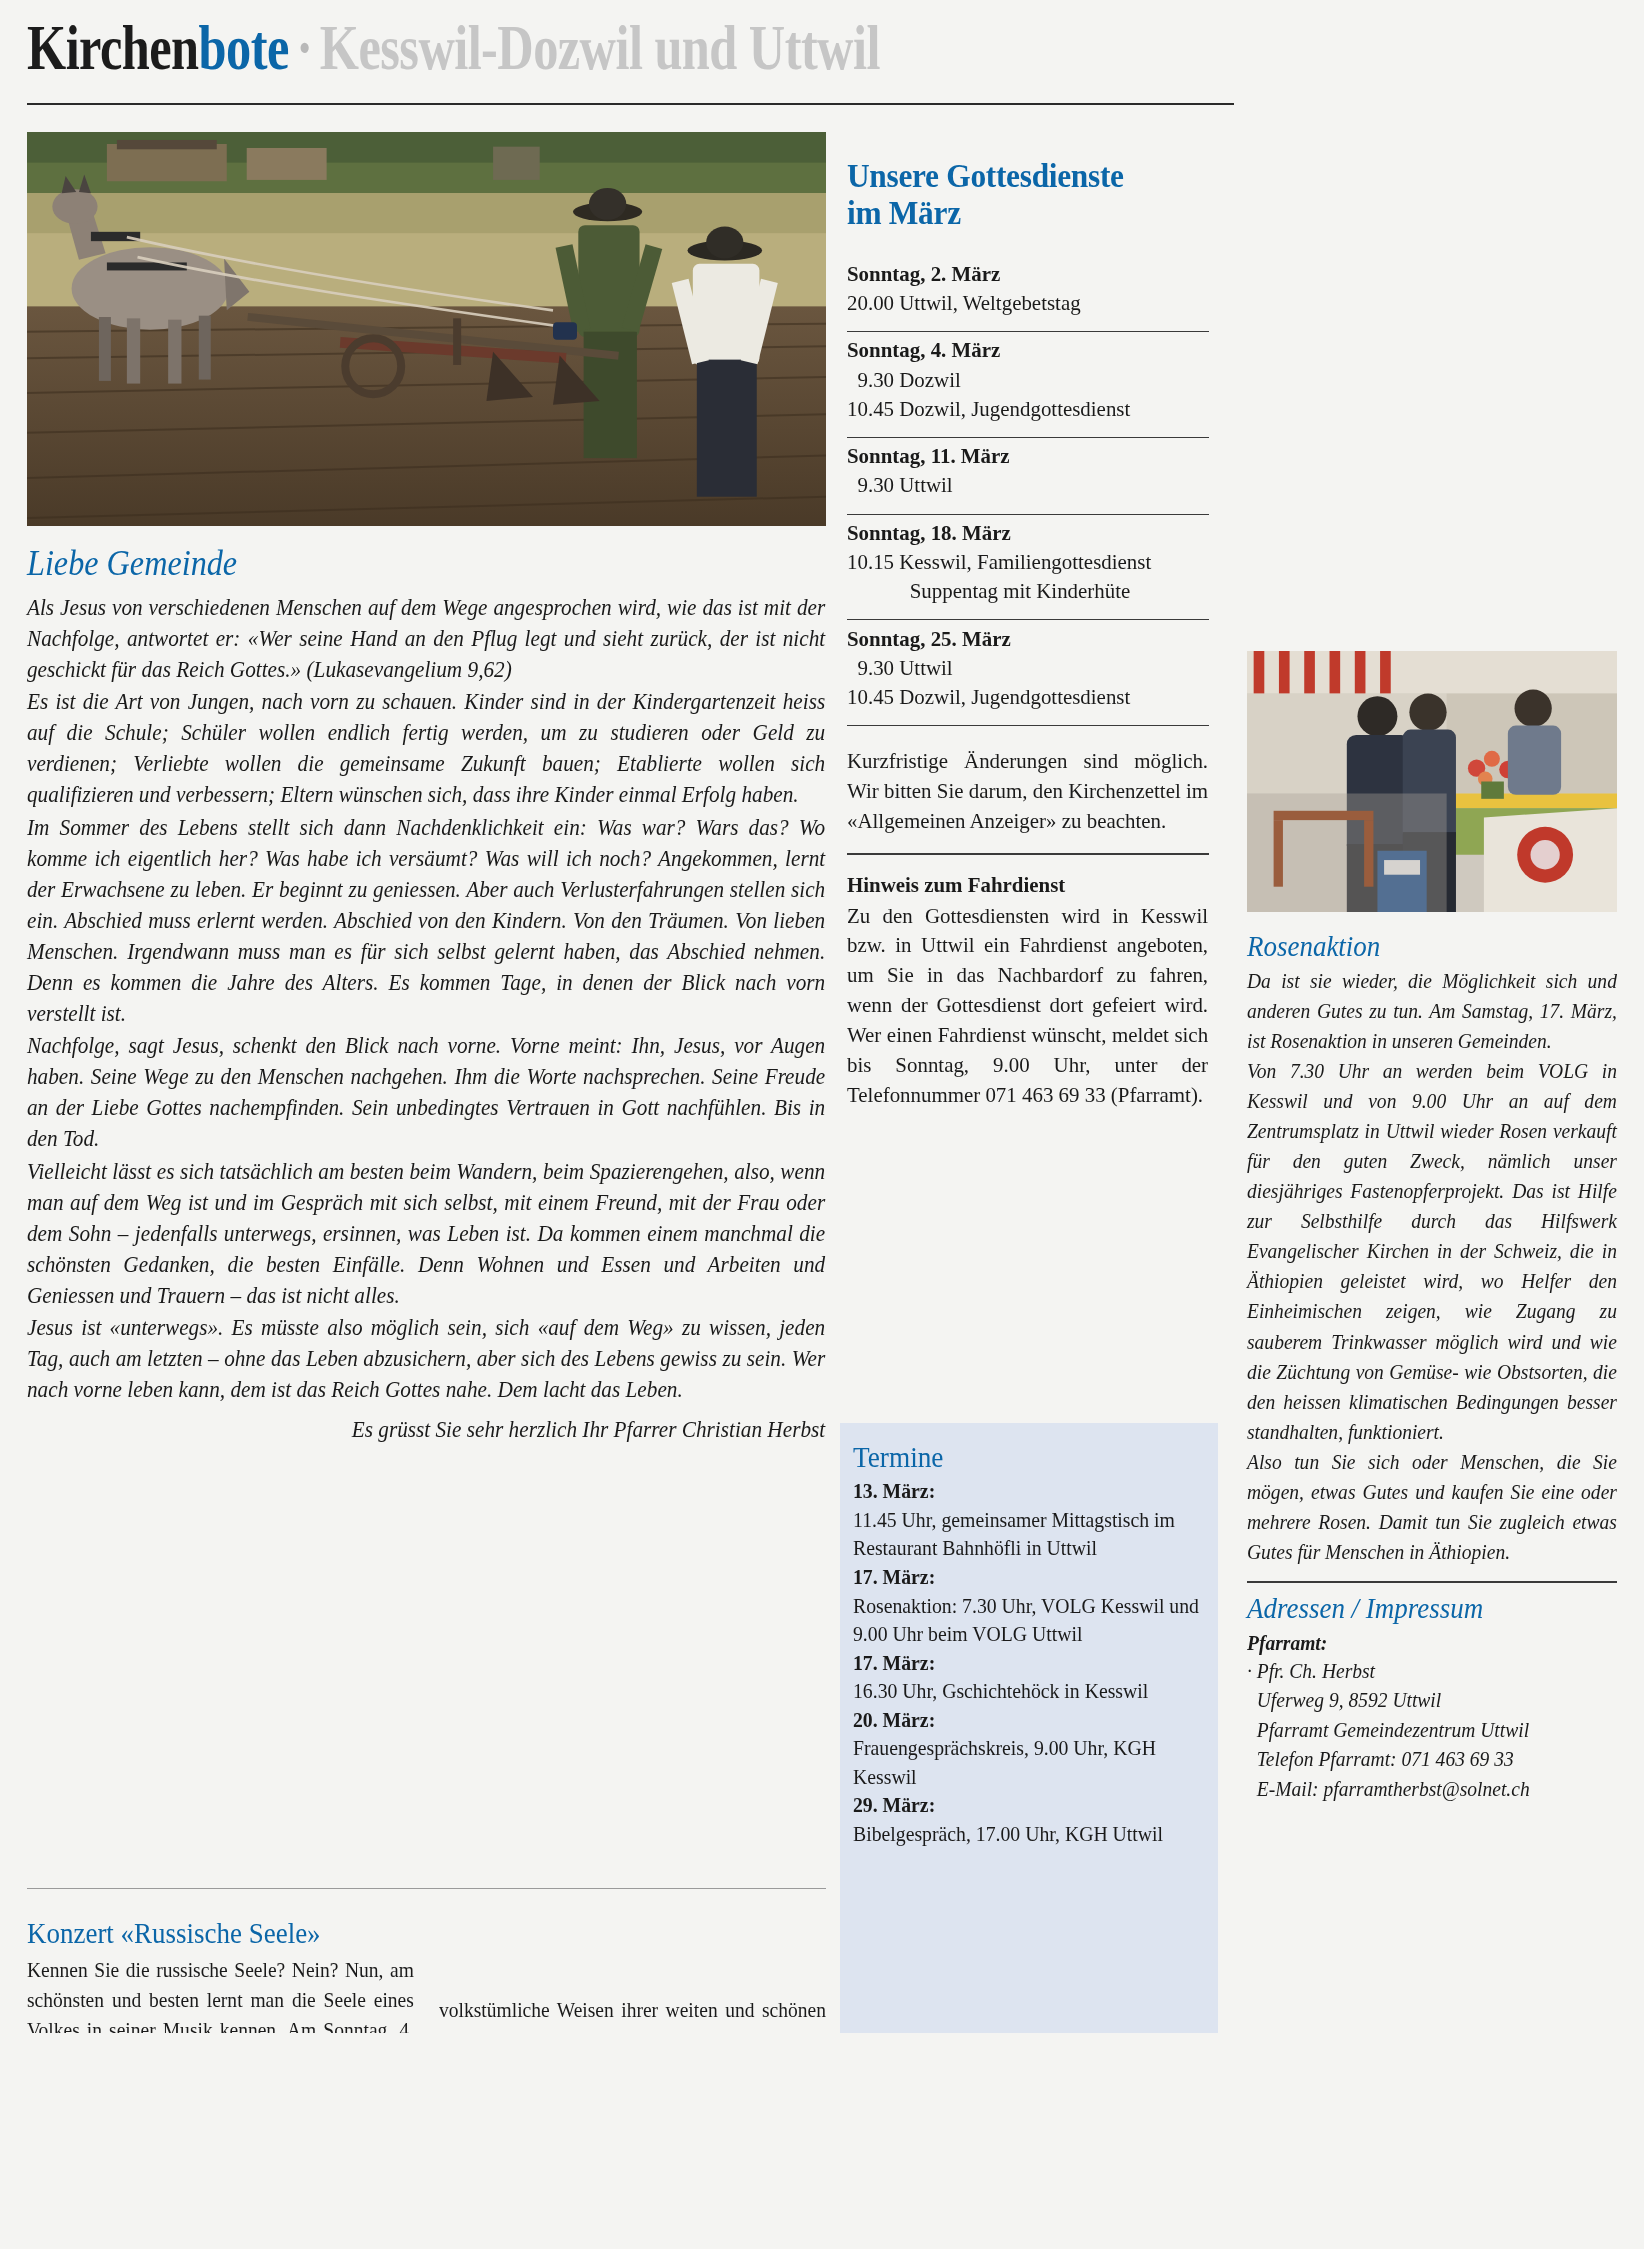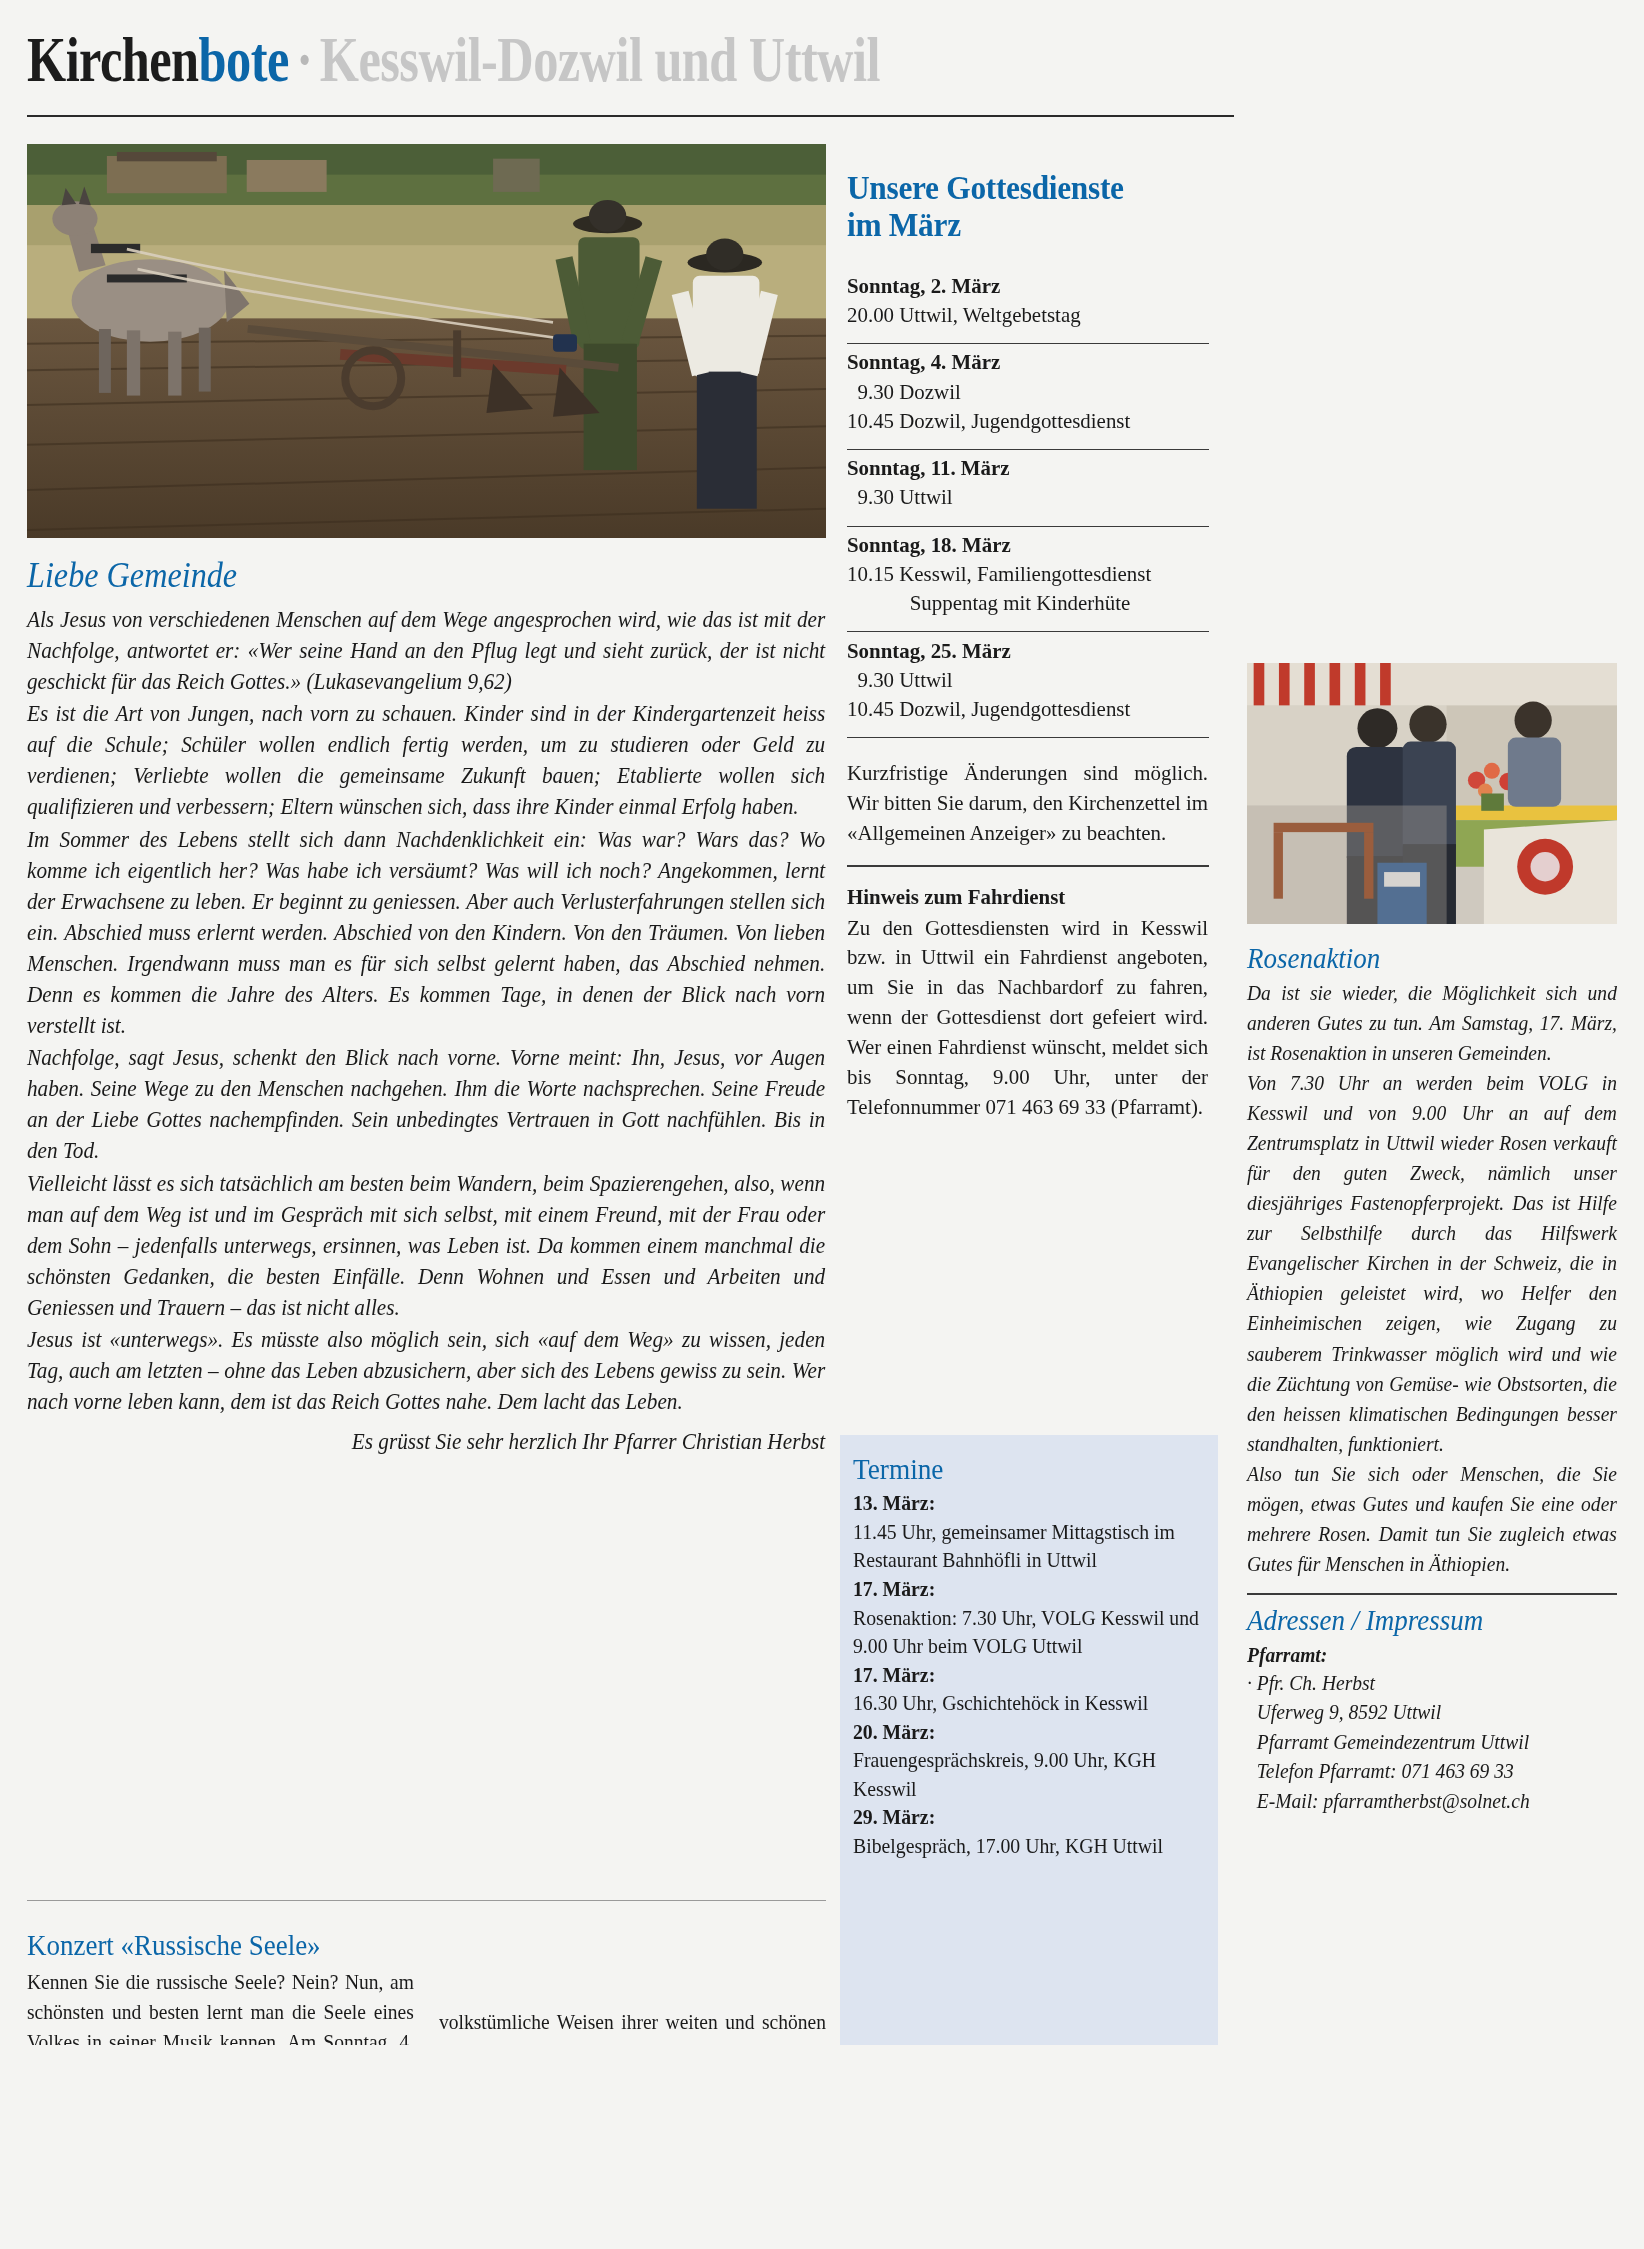--- a/index.html
+++ b/index.html
@@ -8,21 +8,20 @@
     background: #f4f4f2;
   }
   .page {
     position: relative;
     width: 1644px;
     height: 2033px;
     background: #f4f4f2;
     font-family: "Liberation Serif", "DejaVu Serif", serif;
     color: #1a1a1a;
     overflow: hidden;
-    margin-top: 12px;
   }
 
   
   .masthead {
     position: absolute;
     left: 27px;
     top: 17.3px;
     width: 1199px;
     height: 80px;
   }

